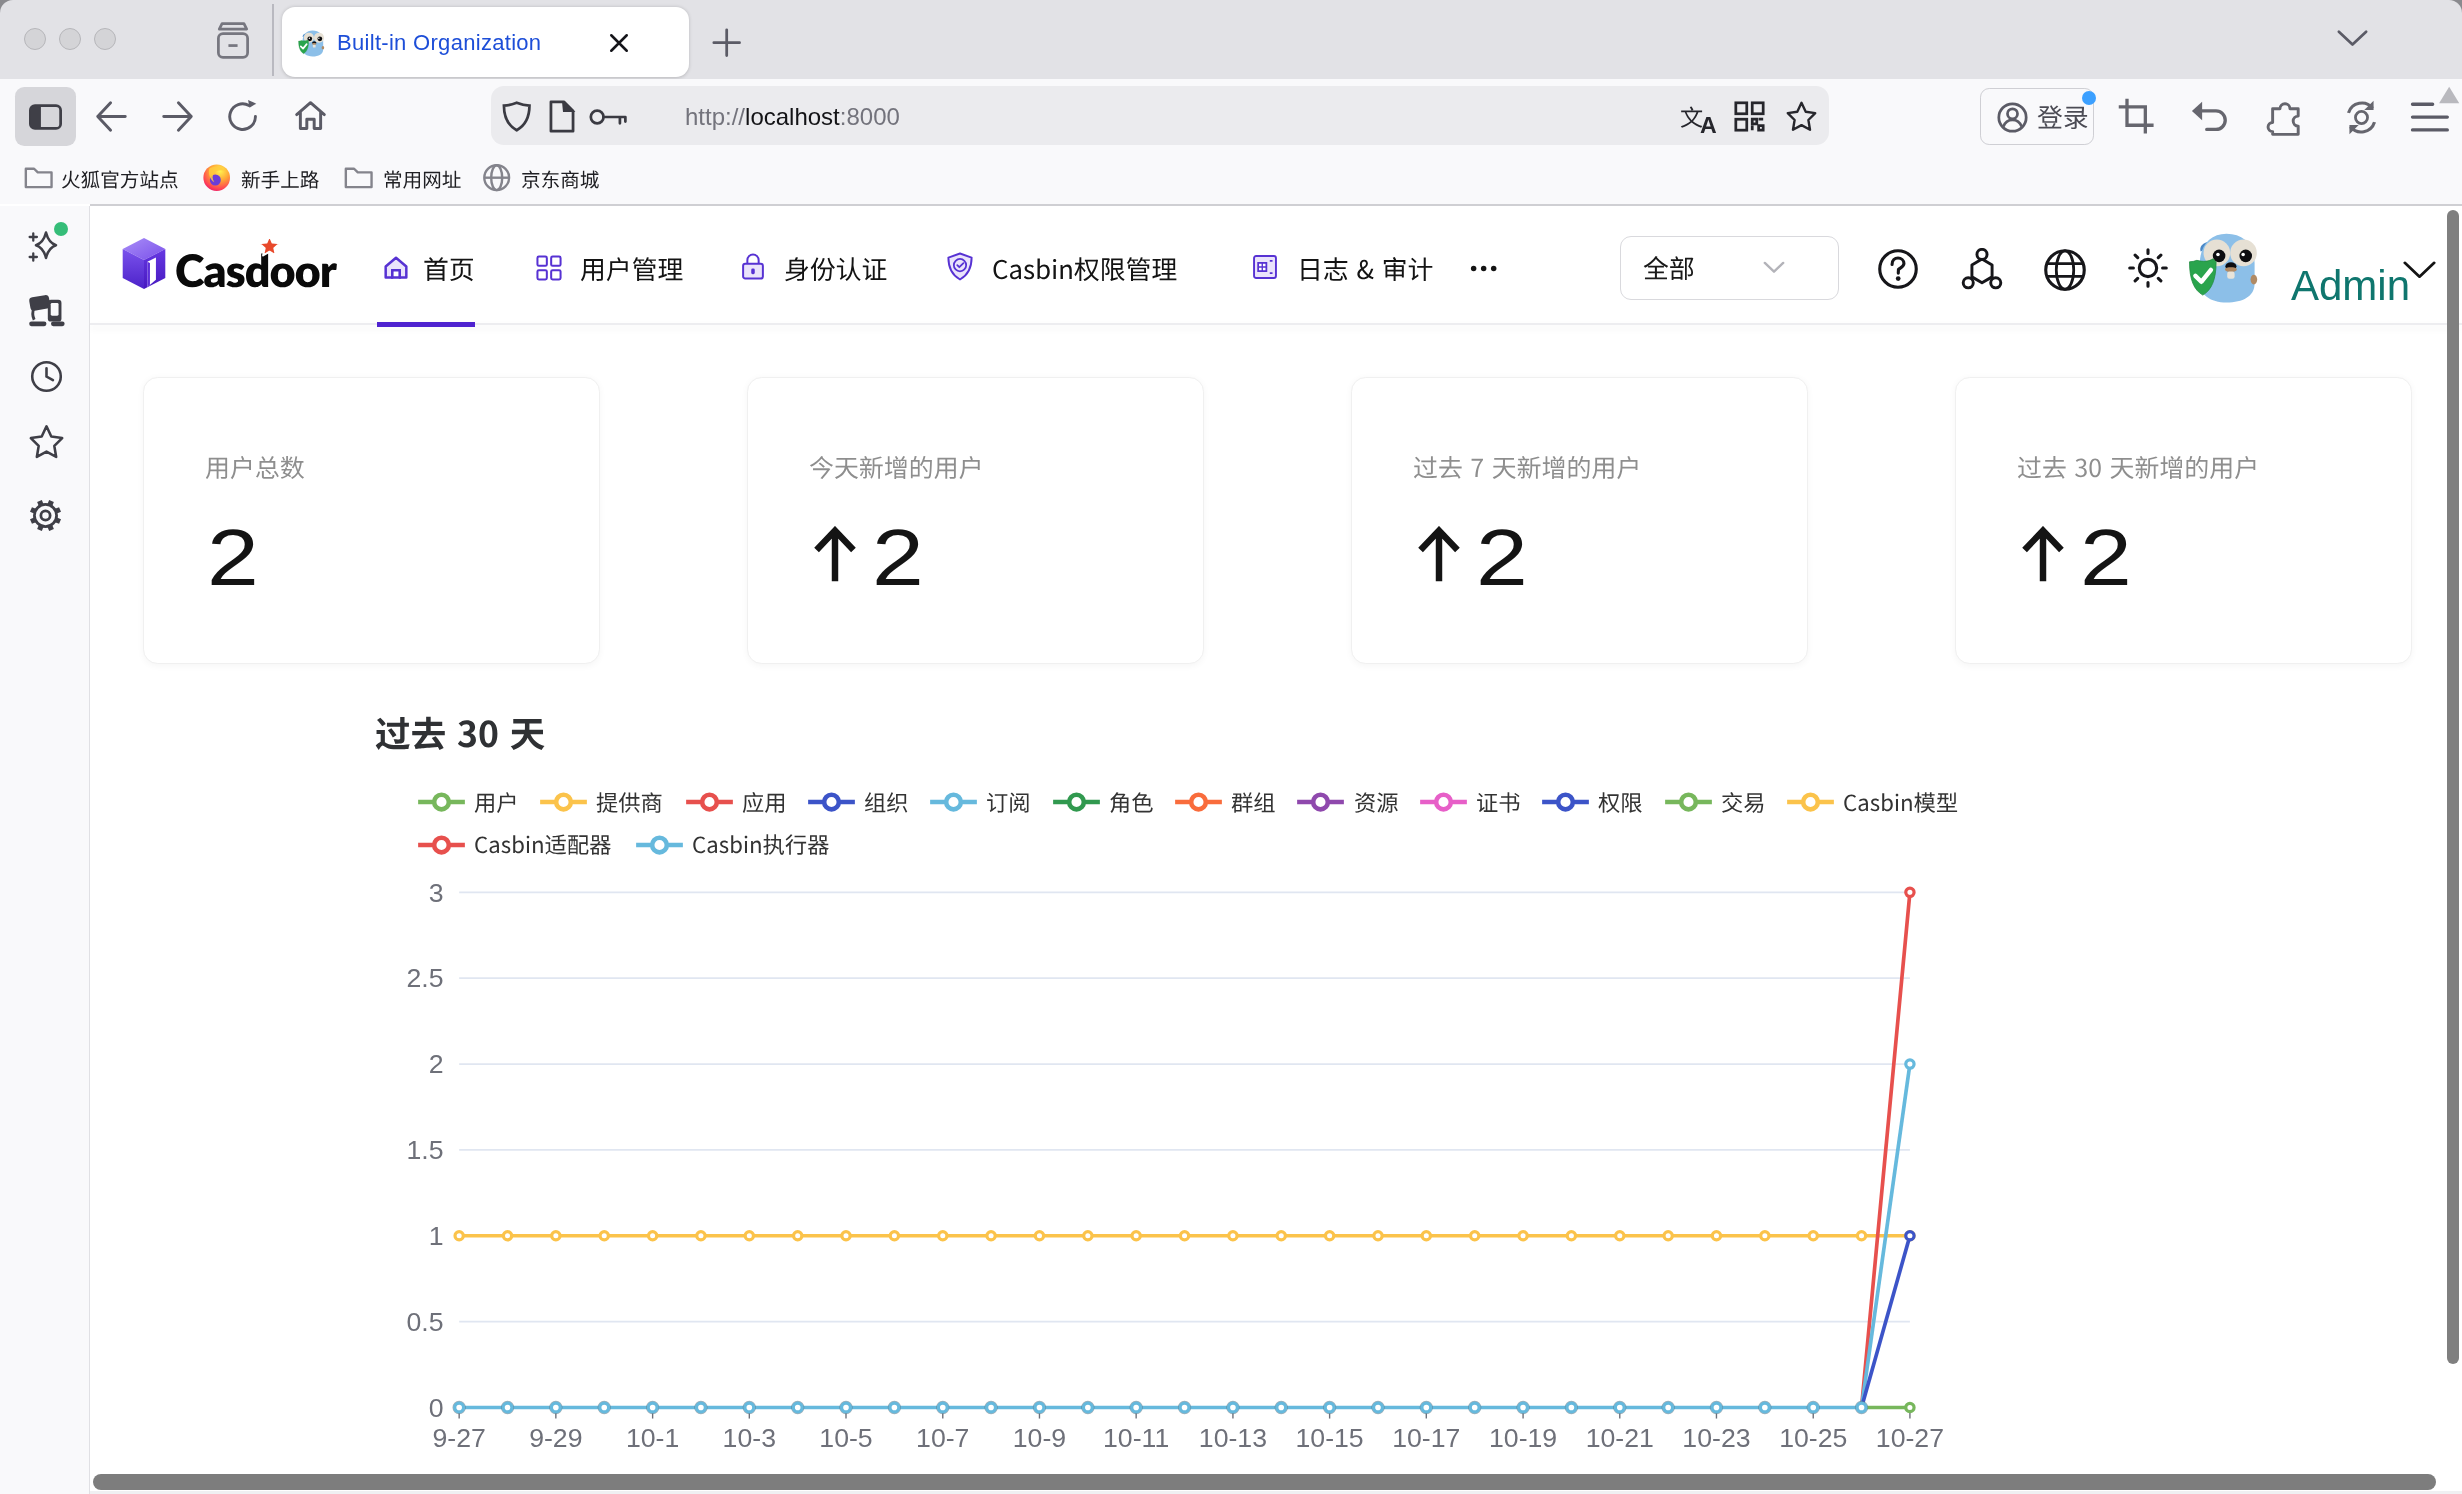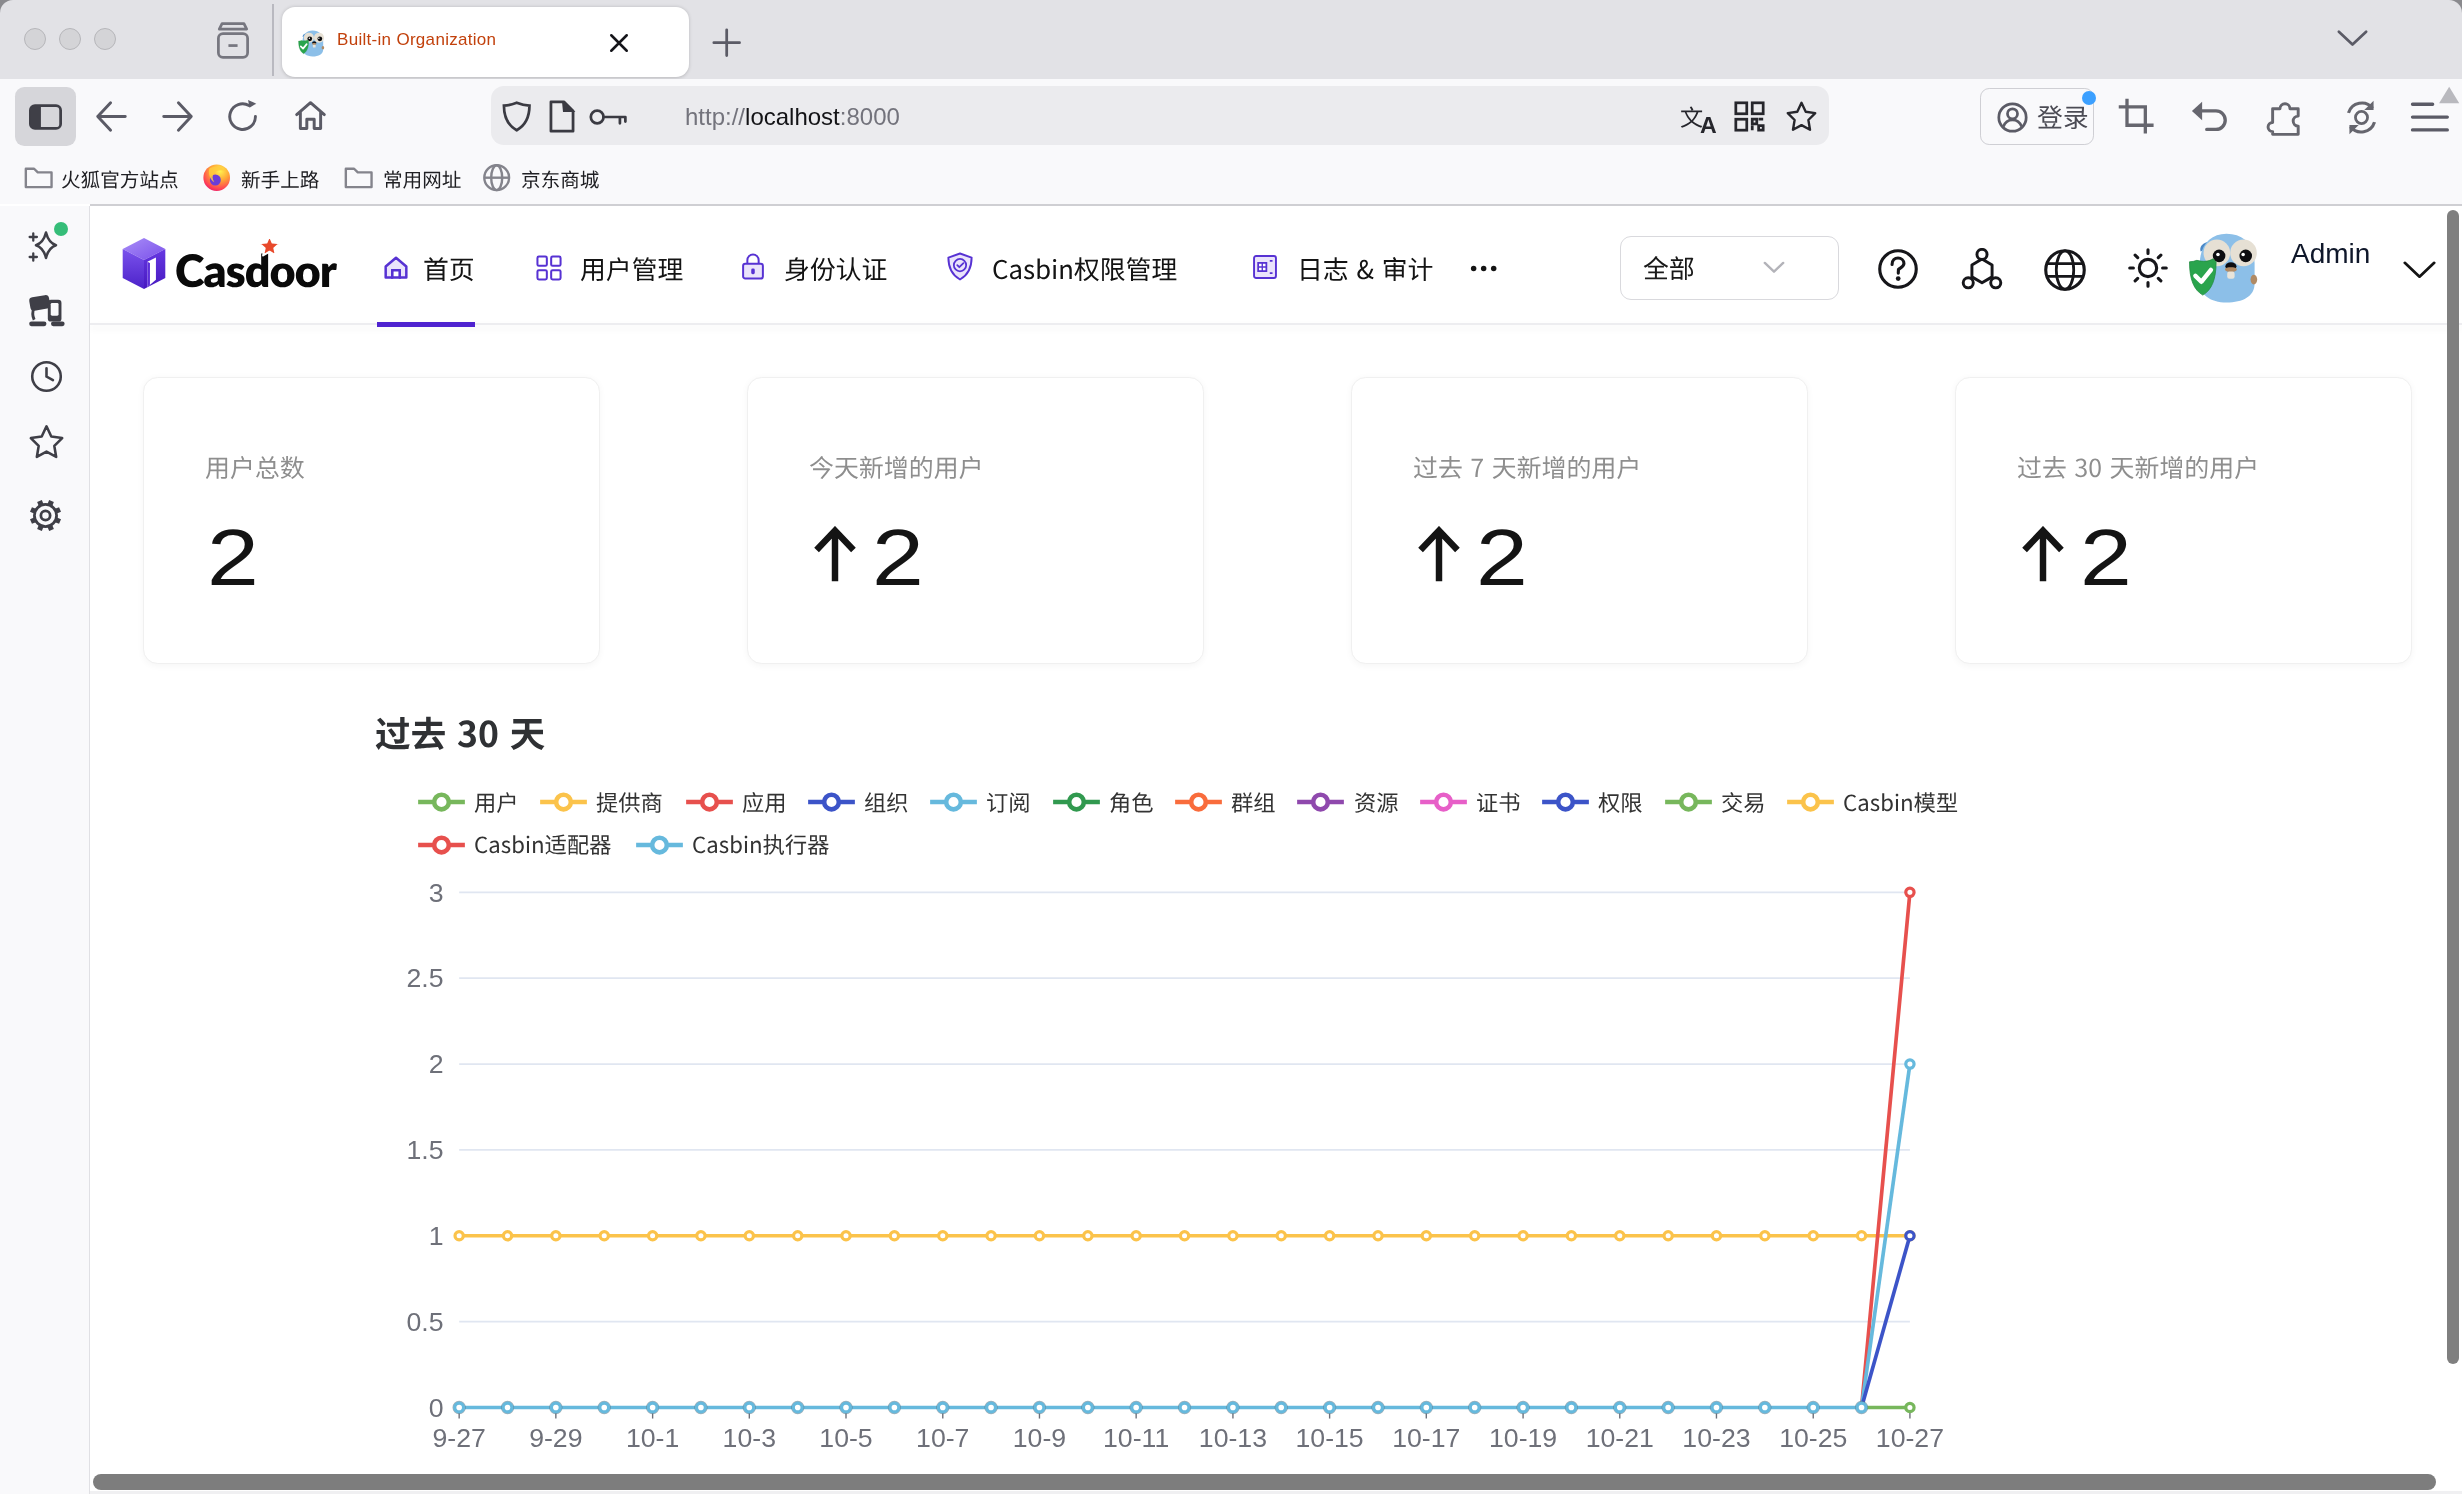--- a/index.html
+++ b/index.html
@@ -11,21 +11,21 @@
 <div class="abs" style="left:24px;top:28px;width:22px;height:22px;border-radius:50%;background:#d4d4d7;border:1.4px solid #b6b6ba"></div>
 <div class="abs" style="left:59px;top:28px;width:22px;height:22px;border-radius:50%;background:#d4d4d7;border:1.4px solid #b6b6ba"></div>
 <div class="abs" style="left:94px;top:28px;width:22px;height:22px;border-radius:50%;background:#d4d4d7;border:1.4px solid #b6b6ba"></div>
 <svg class="abs" style="left:212px;top:16.6px" width="42" height="48" viewBox="0 0 46 52">
 <path d="M8 13 L11 7 H35 L38 13 Z" fill="none" stroke="#76767f" stroke-width="3" stroke-linejoin="round"></path>
 <rect x="7" y="18" width="32" height="26" rx="5" fill="none" stroke="#76767f" stroke-width="3"></rect>
 <path d="M18 31 H28" stroke="#76767f" stroke-width="3"></path>
 </svg>
 <div class="abs" style="left:272px;top:3.7px;width:1.8px;height:72px;background:#b9b9c0"></div>
 <div class="abs" style="left:282px;top:7.4px;width:407px;height:70px;background:#fff;border-radius:13px;box-shadow:0 0.9px 3.7px rgba(0,0,0,0.18)"></div>
-<div class="abs" style="left:337px;top:30px;font-size:17px;color:#c2410c;letter-spacing:0.3px">Built-in Organization</div>
+<div class="abs" style="left:337px;top:30px;font-size:22px;color:#1d4ed8;letter-spacing:0.3px">Built-in Organization</div>
 <svg class="abs" style="left:609px;top:33px" width="20" height="20" viewBox="0 0 22 22">
     <path d="M2.5 2.5 L19.5 19.5 M19.5 2.5 L2.5 19.5" stroke="#15151a" stroke-width="2.8" stroke-linecap="round"></path>
   </svg>
 <svg class="abs" style="left:712px;top:28px" width="29.4" height="29.4" viewBox="0 0 32 32">
     <path d="M16 2 V30 M2 16 H30" stroke="#5b5b66" stroke-width="3" stroke-linecap="round"></path>
   </svg>
 <svg class="abs" style="left:2336px;top:29.4px" width="33" height="20" viewBox="0 0 36 22">
     <path d="M3 3 L18 17 L33 3" fill="none" stroke="#5b5b66" stroke-width="3" stroke-linecap="round" stroke-linejoin="round"></path>
   </svg>
 <div class="abs" style="left:0;top:79px;width:2462px;height:68px;background:#f9f9fb"></div>
@@ -307,21 +307,21 @@
     <circle cx="78" cy="35" r="8.5" fill="#0d0d10"></circle>
 <circle cx="40.5" cy="33" r="2.4" fill="#fff"></circle>
     <circle cx="74.5" cy="33" r="2.4" fill="#fff"></circle>
 <ellipse cx="58" cy="49" rx="7.5" ry="5.5" fill="#0d0d10"></ellipse>
 <path d="M50 53 C50 58 66 58 66 53 C66 49.5 50 49.5 50 53 Z" fill="#b08a64"></path>
 <rect x="53" y="56" width="10" height="10" rx="3" fill="#e8e4da"></rect>
 <ellipse cx="89" cy="67" rx="4.5" ry="6.5" fill="#b08a64"></ellipse>
 <path d="M12 41 C20 43 27 43 34 39 L38 43 C38 67 32 81 20 88 C8 81 2 67 2 43 C6 43 9 42 12 41 Z" fill="#2aa44d" stroke="#1f8a3e" stroke-width="1"></path>
 <path d="M10 62 L18 70 L31 54" fill="none" stroke="#fff" stroke-width="6" stroke-linecap="round" stroke-linejoin="round"></path>
 </svg>
-<div class="abs" style="left:2291px;top:238px;font-size:28px;color:#0f172a">Admin</div>
+<div class="abs" style="left:2291px;top:262px;font-size:42px;color:#0f766e">Admin</div>
 <svg class="abs" style="left:2402px;top:261px" width="35" height="18.4" viewBox="0 0 38 20">
     <path d="M3 2 L19 17 L35 2" fill="none" stroke="#141414" stroke-width="3" stroke-linecap="round" stroke-linejoin="round"></path>
   </svg>
 <div class="abs" style="left:143px;top:377px;width:457px;height:287px;background:#fff;border:1.8px solid #f0f0f0;border-radius:14.7px;box-shadow:0 1.8px 7.4px rgba(0,0,0,0.04)"></div>
 <svg style="position:absolute;left:205px;top:477px;overflow:visible" width="0.9" height="0.9" viewBox="0 0 1 1">
     <path d="M4.284 -21.56V-11.396C4.284 -7.448 4.0040000000000004 -2.492 0.896 1.008C1.372 1.26 2.212 1.96 2.52 2.38C4.676 0.0 5.628 -3.22 6.048 -6.356H13.076V1.988H15.204V-6.356H22.764V-0.616C22.764 -0.112 22.568 0.056 22.008 0.084C21.476 0.112 19.572 0.14 17.612000000000002 0.056C17.892 0.616 18.228 1.54 18.34 2.072C20.972 2.1 22.596 2.072 23.548000000000002 1.736C24.5 1.4000000000000001 24.836000000000002 0.756 24.836000000000002 -0.616V-21.56ZM6.356 -19.544H13.076V-15.036H6.356ZM22.764 -19.544V-15.036H15.204V-19.544ZM6.356 -13.048H13.076V-8.344H6.244C6.328 -9.408 6.356 -10.444 6.356 -11.396ZM22.764 -13.048V-8.344H15.204V-13.048Z M34.916 -17.22H49.532V-11.592H34.888L34.916 -13.076ZM40.348 -23.128C40.908 -21.896 41.524 -20.328 41.86 -19.18H32.732V-13.076C32.732 -8.848 32.368 -3.024 28.952 1.1480000000000001C29.456 1.372 30.38 2.016 30.772 2.408C33.516 -0.9520000000000001 34.496 -5.6000000000000005 34.804 -9.632H49.532V-7.784H51.66V-19.18H42.784L44.072 -19.572C43.736000000000004 -20.664 43.036 -22.372 42.364000000000004 -23.66Z M77.252 -5.992C78.848 -4.0600000000000005 80.5 -1.456 81.116 0.28L82.824 -0.784C82.208 -2.548 80.5 -5.04 78.848 -6.916ZM67.536 -7.532C69.384 -6.272 71.512 -4.284 72.548 -2.912L74.116 -4.256C73.05199999999999 -5.572 70.896 -7.476 69.02 -8.708ZM63.868 -6.748V-0.9520000000000001C63.868 1.316 64.736 1.932 68.068 1.932C68.74 1.932 73.64 1.932 74.368 1.932C76.944 1.932 77.644 1.1480000000000001 77.952 -2.072C77.336 -2.184 76.44 -2.52 75.964 -2.828C75.79599999999999 -0.364 75.6 0.028 74.2 0.028C73.108 0.028 68.992 0.028 68.18 0.028C66.388 0.028 66.08 -0.14 66.08 -0.98V-6.748ZM59.836 -6.3C59.332 -4.144 58.352 -1.68 57.204 -0.252L59.136 0.672C60.396 -1.008 61.32 -3.64 61.824 -5.936ZM63.42 -15.876H76.636V-10.948H63.42ZM61.208 -17.864V-8.932H78.96000000000001V-17.864H74.396C75.376 -19.292 76.412 -21.028 77.30799999999999 -22.624L75.152 -23.492C74.424 -21.812 73.19200000000001 -19.488 72.1 -17.864H66.36L68.012 -18.704C67.508 -20.02 66.22 -21.952 64.988 -23.408L63.196 -22.568C64.372 -21.14 65.548 -19.18 66.024 -17.864Z M96.404 -22.988C95.9 -21.896 95.004 -20.244 94.304 -19.264L95.676 -18.592C96.404 -19.516000000000002 97.356 -20.916 98.168 -22.204ZM86.464 -22.204C87.19200000000001 -21.028 87.948 -19.488 88.2 -18.508L89.796 -19.208000000000002C89.544 -20.216 88.788 -21.728 88.004 -22.82ZM95.48 -7.28C94.836 -5.824 93.94 -4.5920000000000005 92.876 -3.528C91.812 -4.0600000000000005 90.72 -4.5920000000000005 89.684 -5.04C90.076 -5.712 90.524 -6.468 90.916 -7.28ZM87.08 -4.284C88.452 -3.7520000000000002 89.992 -3.052 91.392 -2.324C89.6 -1.036 87.444 -0.14 85.148 0.392C85.512 0.784 85.96 1.512 86.156 2.016C88.732 1.316 91.112 0.224 93.128 -1.4000000000000001C94.05199999999999 -0.84 94.892 -0.308 95.536 0.168L96.88 -1.204C96.236 -1.6520000000000001 95.424 -2.156 94.5 -2.66C95.984 -4.256 97.16 -6.216 97.86 -8.652000000000001L96.712 -9.128L96.376 -9.044H91.784L92.4 -10.5L90.524 -10.836C90.328 -10.276 90.048 -9.66 89.768 -9.044H85.96V-7.28H88.9C88.312 -6.16 87.668 -5.124 87.08 -4.284ZM91.196 -23.548000000000002V-18.312H85.4V-16.576H90.552C89.208 -14.756 87.052 -13.02 85.092 -12.18C85.512 -11.788 85.988 -11.06 86.24 -10.584C87.948 -11.508000000000001 89.796 -13.076 91.196 -14.728V-11.312H93.156V-15.120000000000001C94.5 -14.14 96.208 -12.824 96.908 -12.18L98.084 -13.692C97.412 -14.168000000000001 94.94800000000001 -15.736 93.576 -16.576H98.868V-18.312H93.156V-23.548000000000002ZM101.612 -23.296C100.912 -18.368000000000002 99.652 -13.664 97.468 -10.724C97.916 -10.444 98.728 -9.772 99.064 -9.436C99.792 -10.472 100.408 -11.704 100.968 -13.076C101.584 -10.332 102.396 -7.784 103.432 -5.572C101.864 -2.912 99.68 -0.868 96.628 0.616C97.02 1.036 97.608 1.8760000000000001 97.804 2.324C100.66 0.784 102.816 -1.1480000000000001 104.468 -3.612C105.868 -1.232 107.604 0.672 109.788 1.988C110.124 1.456 110.74000000000001 0.728 111.21600000000001 0.336C108.864 -0.924 107.016 -2.968 105.588 -5.5440000000000005C107.072 -8.428 108.024 -11.928 108.64 -16.128H110.544V-18.088H102.564C102.956 -19.656 103.292 -21.308 103.544 -22.988ZM106.652 -16.128C106.20400000000001 -12.908 105.532 -10.108 104.524 -7.728C103.46000000000001 -10.248 102.676 -13.104000000000001 102.144 -16.128Z" fill="#8e8e8e"></path>
   </svg>
 <div class="abs" style="left:207px;top:512px;font-size:79px;color:#141414;transform:scaleX(1.18);transform-origin:left">2</div>
 <div class="abs" style="left:747px;top:377px;width:457px;height:287px;background:#fff;border:1.8px solid #f0f0f0;border-radius:14.7px;box-shadow:0 1.8px 7.4px rgba(0,0,0,0.04)"></div>
 <svg style="position:absolute;left:809px;top:477px;overflow:visible" width="0.9" height="0.9" viewBox="0 0 1 1">

